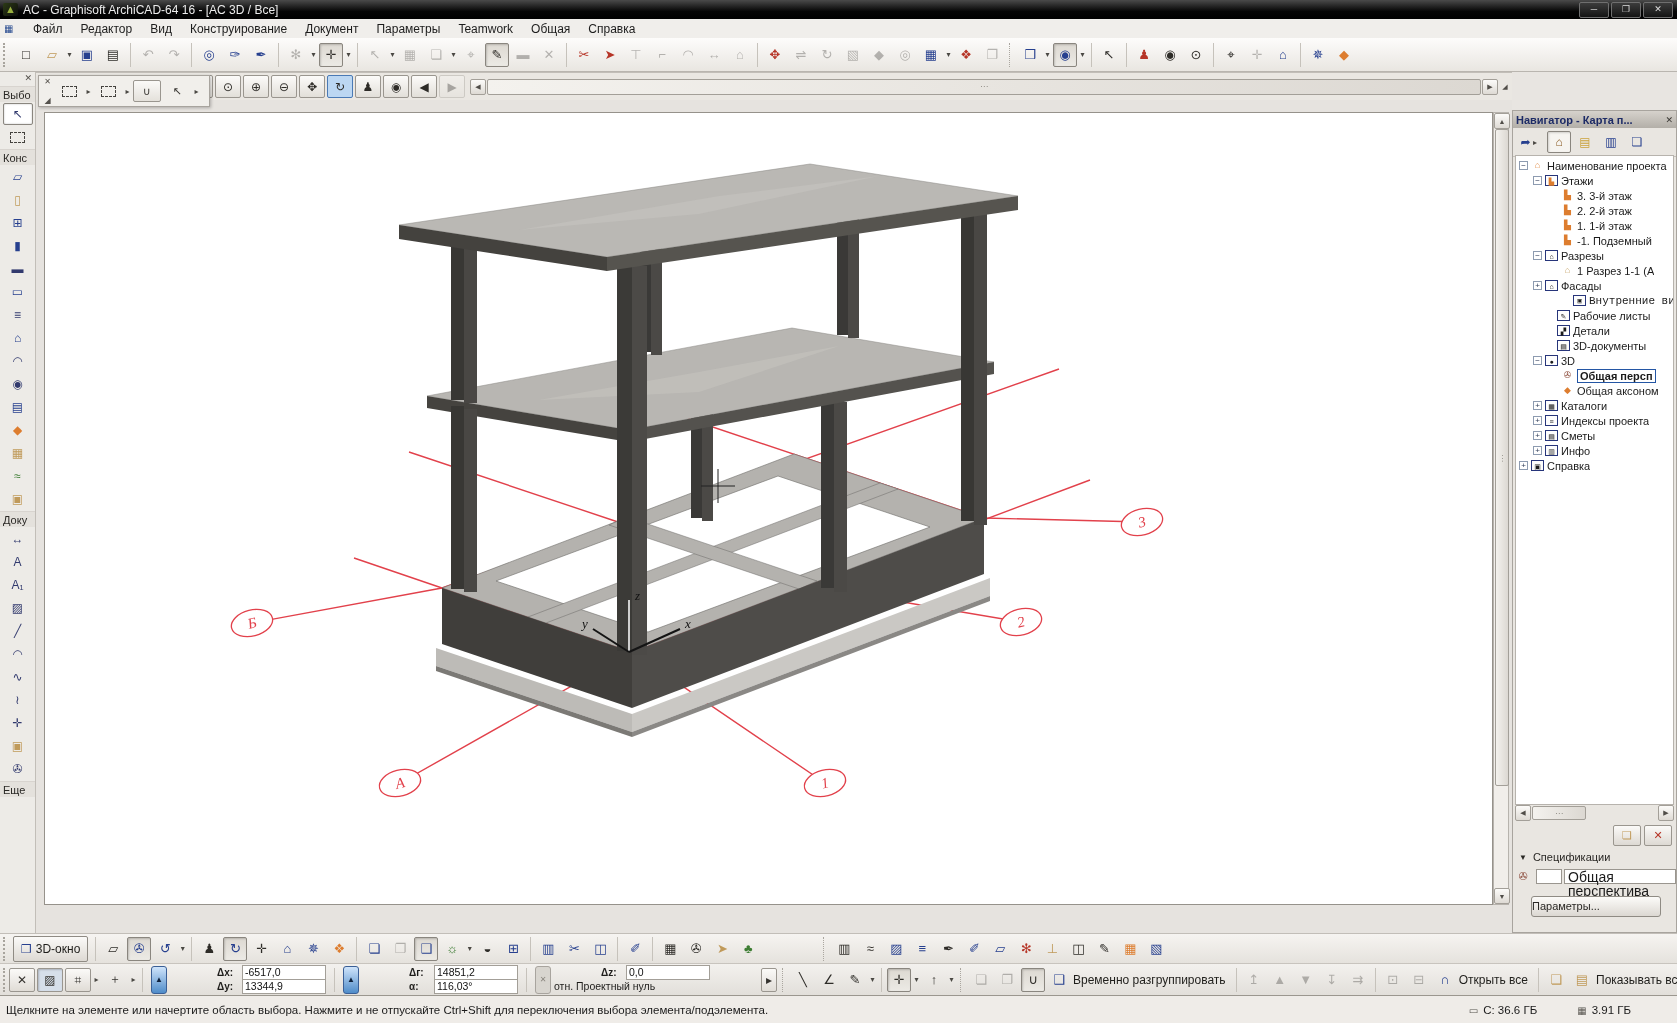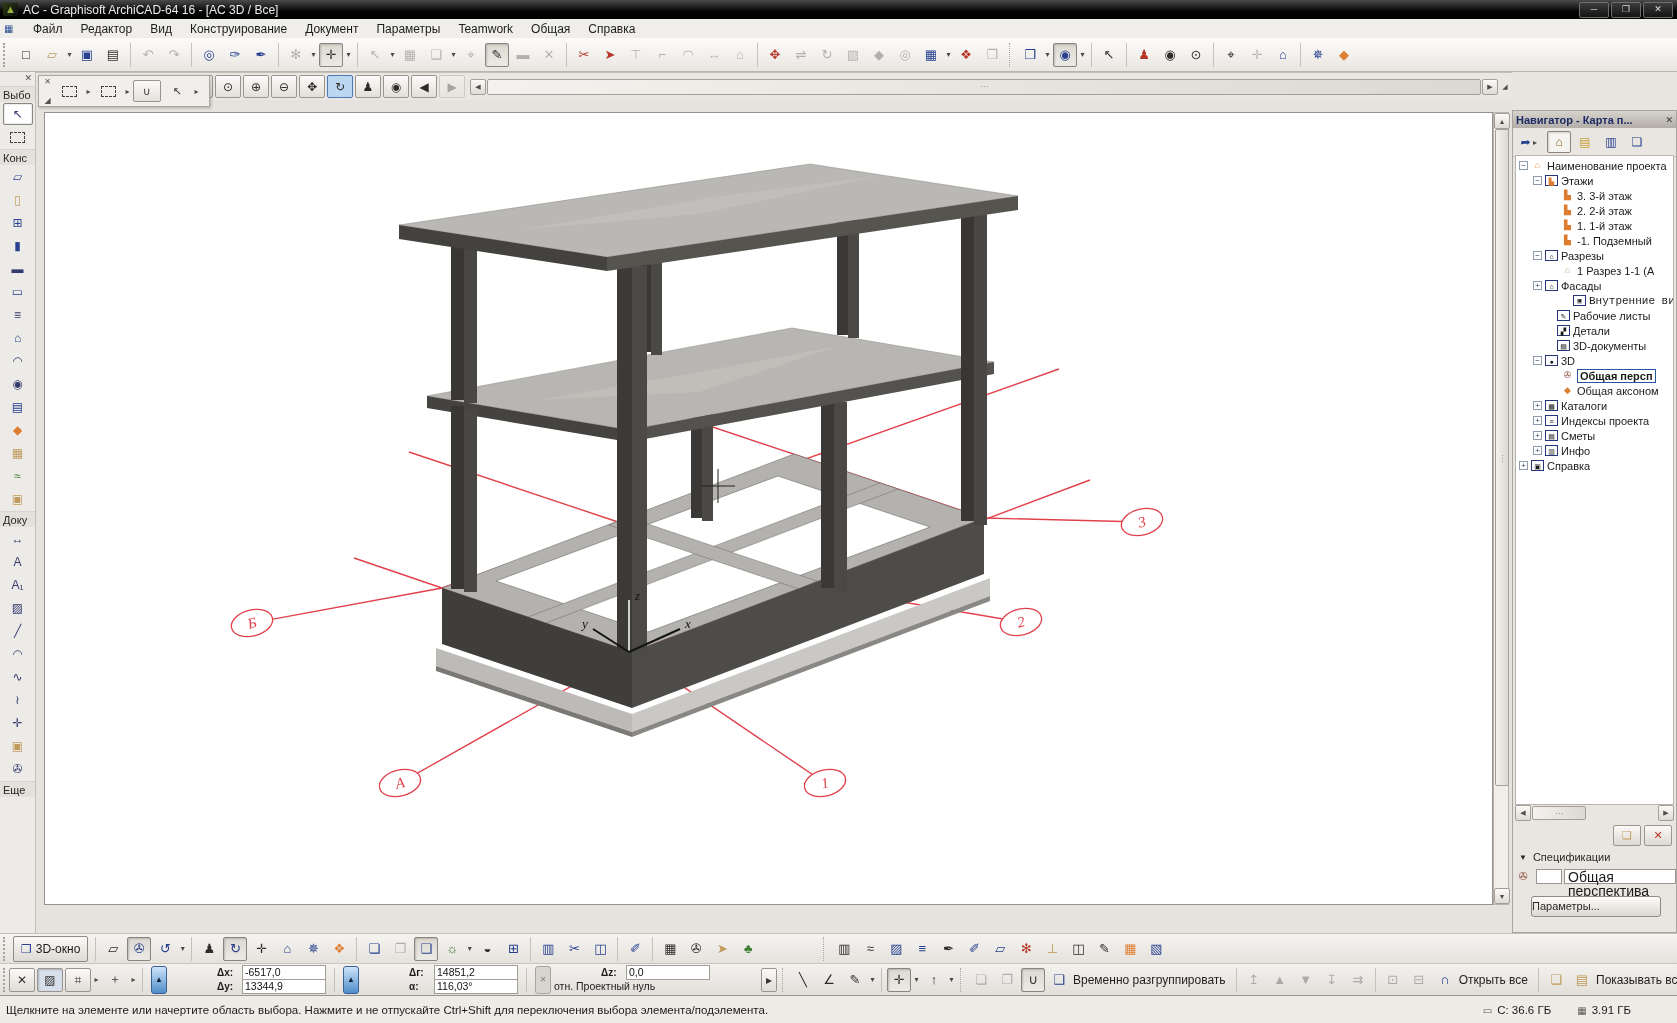--- a/index.html
+++ b/index.html
@@ -112,21 +112,21 @@
   .torigin.dis{background:#d8d5cf;border-color:#a8a49e;color:#8a867f;}
   .tfrow{display:flex;align-items:center;height:14px;}
   .tfrow b{font-size:10px;color:#1d1c1a;width:23px;text-align:left;margin-right:2px;margin-left:47px;}
   .tfield{display:inline-block;width:78px;height:13px;background:#fff;border:1px solid #a39f98;
           font-size:10.5px;line-height:12px;padding:0 2px;color:#111;}
   .reftext{font-size:10.5px;color:#1d1c1a;line-height:13px;}
   .lbl{font-size:12px;color:#1f1e1b;margin:0 6px 0 1px;flex:none;}
   
   #statusbar{left:0;top:995px;width:1677px;height:28px;background:#efece8;border-top:1px solid #9b978f;
              display:flex;align-items:center;font-size:11.5px;color:#1a1a1a;padding:0 6px;box-sizing:border-box;}
-  #statusbar .right{margin-left:auto;display:flex;align-items:flex-end;gap:26px;margin-right:40px;}
+  #statusbar .right{margin-left:auto;display:flex;align-items:flex-end;gap:40px;margin-right:40px;}
   #statusbar .sicon{font-size:10px;color:#55524d;margin-right:5px;}
 </style>
 </head>
 <body>
 
 <div id="titlebar" class="abs">
   <span class="applogo">▲</span>
   <span>AC - Graphisoft ArchiCAD-64 16 - [AC 3D / Все]</span>
   <span class="wbtns">
     <span class="wbtn">─</span>

